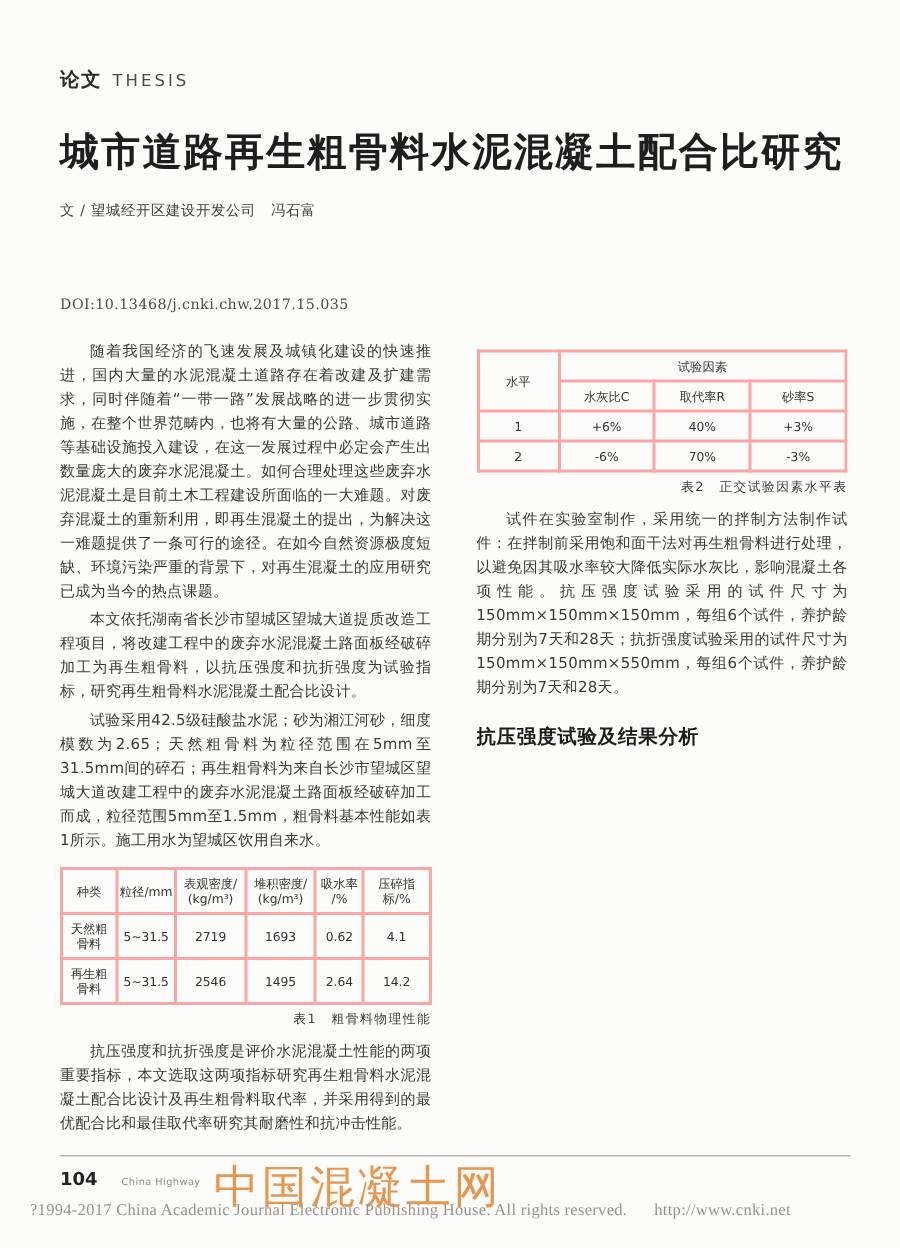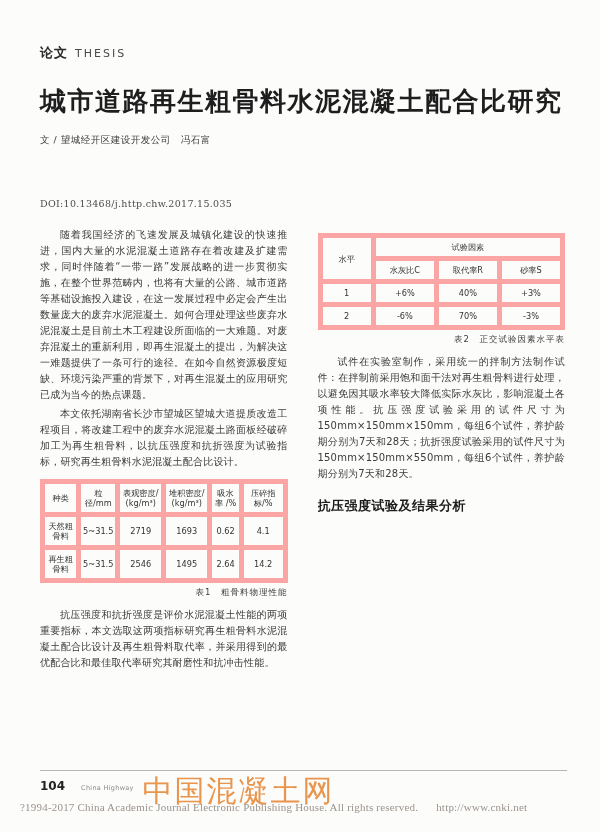--- a/index.html
+++ b/index.html
@@ -33,21 +33,21 @@
   }
   .col { width:254px; overflow:hidden; }
   .col p {
     font-size:10px; line-height:16px; text-align:justify; text-justify:inter-ideograph;
     color:#3a3a3a; margin-top:3px; letter-spacing:0.2px;
   }
   .col p.indent { text-indent:2em; }
   .col h2 { font-size:13px; font-weight:bold; color:#1c1c1c; margin:15px 0 6px 0; letter-spacing:0.5px; }
   table { border-collapse:collapse; width:100%; margin:9px 0 4px 0; }
   th, td {
-    border:5px solid #fca5a5; font-size:8.2px; line-height:10px;
+    border:2px solid #fca5a5; font-size:8.2px; line-height:10px;
     text-align:center; vertical-align:middle; padding:4px 1px; color:#333;
     font-weight:normal;
   }
   .tbl-caption { font-size:8.5px; color:#3c3c3c; text-align:right; margin-bottom:8px; letter-spacing:1px; }
   
   .footer-rule { position:absolute; top:770px; left:40px; width:527px; border-top:1px solid #b9b6b2; }
   .folio { position:absolute; top:779px; left:40px; display:flex; align-items:baseline; gap:16px; }
   .folio-num { font-size:12px; font-weight:bold; color:#222; }
   .folio-journal { font-size:6.5px; color:#8a8a8a; letter-spacing:0.3px; }
   .watermark {
@@ -66,27 +66,28 @@
 
 <div class="page">
 
   <div class="kicker">
     <span class="kicker-cn">论文</span>
     <span class="kicker-en">THESIS</span>
   </div>
 
   <h1 class="title">城市道路再生粗骨料水泥混凝土配合比研究</h1>
   <div class="byline">文 / 望城经开区建设开发公司　冯石富</div>
-  <div class="doi">DOI:10.13468/j.http.chw.2017.15.035</div>
+  <div class="doi">DOI:10.13468/j.cnki.chw.2017.15.035</div>
 
   <div class="columns">
 
     <div class="col">
       <p class="indent">随着我国经济的飞速发展及城镇化建设的快速推进，国内大量的水泥混凝土道路存在着改建及扩建需求，同时伴随着“一带一路”发展战略的进一步贯彻实施，在整个世界范畴内，也将有大量的公路、城市道路等基础设施投入建设，在这一发展过程中必定会产生出数量庞大的废弃水泥混凝土。如何合理处理这些废弃水泥混凝土是目前土木工程建设所面临的一大难题。对废弃混凝土的重新利用，即再生混凝土的提出，为解决这一难题提供了一条可行的途径。在如今自然资源极度短缺、环境污染严重的背景下，对再生混凝土的应用研究已成为当今的热点课题。</p>
       <p class="indent">本文依托湖南省长沙市望城区望城大道提质改造工程项目，将改建工程中的废弃水泥混凝土路面板经破碎加工为再生粗骨料，以抗压强度和抗折强度为试验指标，研究再生粗骨料水泥混凝土配合比设计。</p>
+      <p class="indent">试验采用42.5级硅酸盐水泥；砂为湘江河砂，细度模数为2.65；天然粗骨料为粒径范围在5mm至31.5mm间的碎石；再生粗骨料为来自长沙市望城区望城大道改建工程中的废弃水泥混凝土路面板经破碎加工而成，粒径范围5mm至1.5mm，粗骨料基本性能如表1所示。施工用水为望城区饮用自来水。</p>
 
       <table>
         <tbody>
             <tr>
           <th style="width:15%">种类</th>
           <th style="width:16%">粒径/mm</th>
           <th style="width:19%">表观密度/ (kg/m³)</th>
           <th style="width:19%">堆积密度/ (kg/m³)</th>
           <th style="width:13%">吸水率 /%</th>
           <th style="width:18%">压碎指标/%</th>

